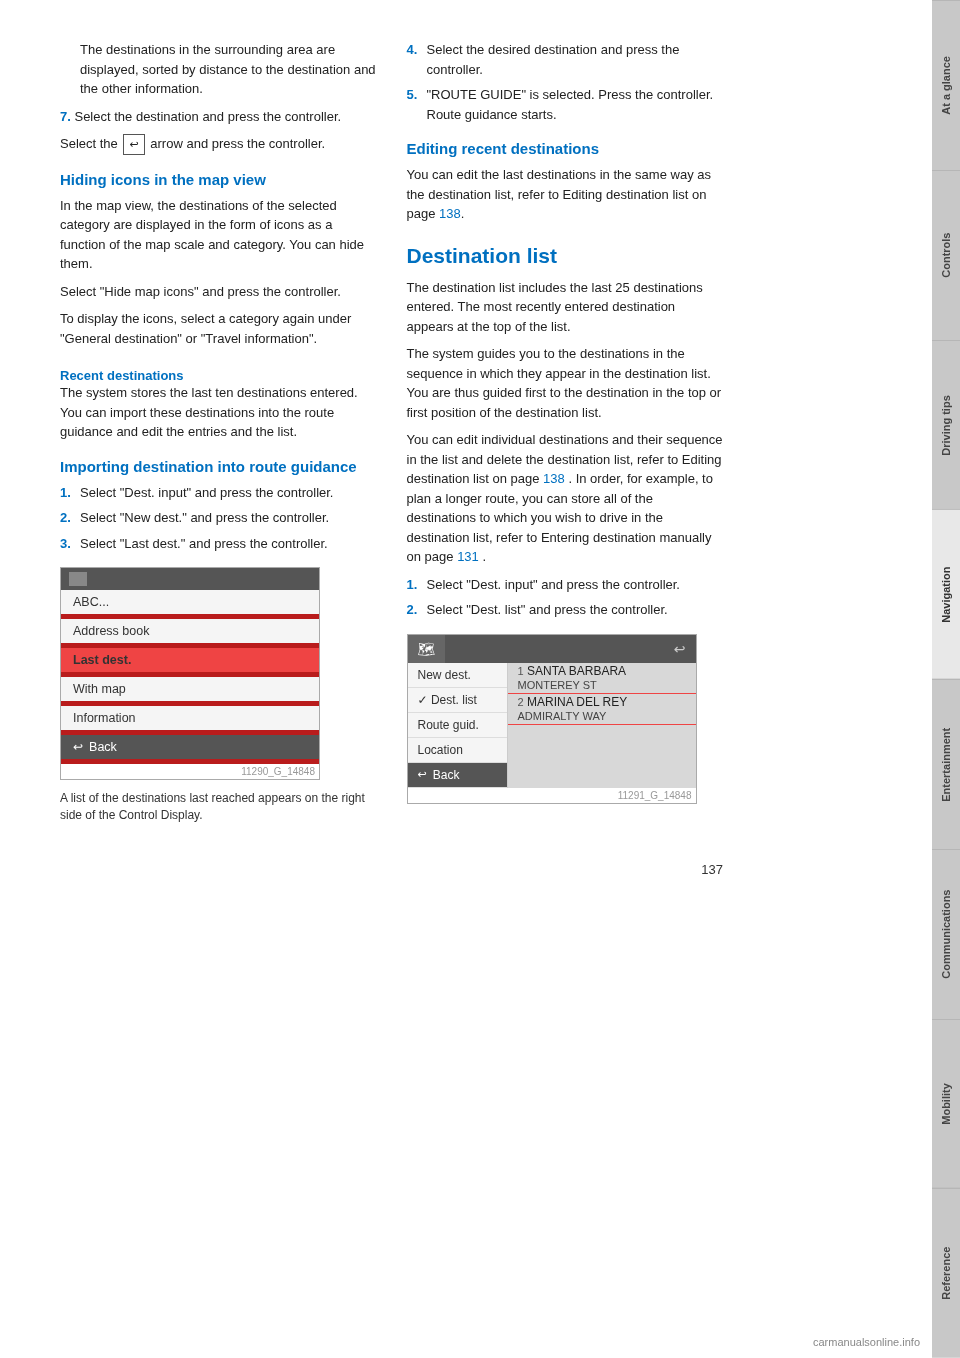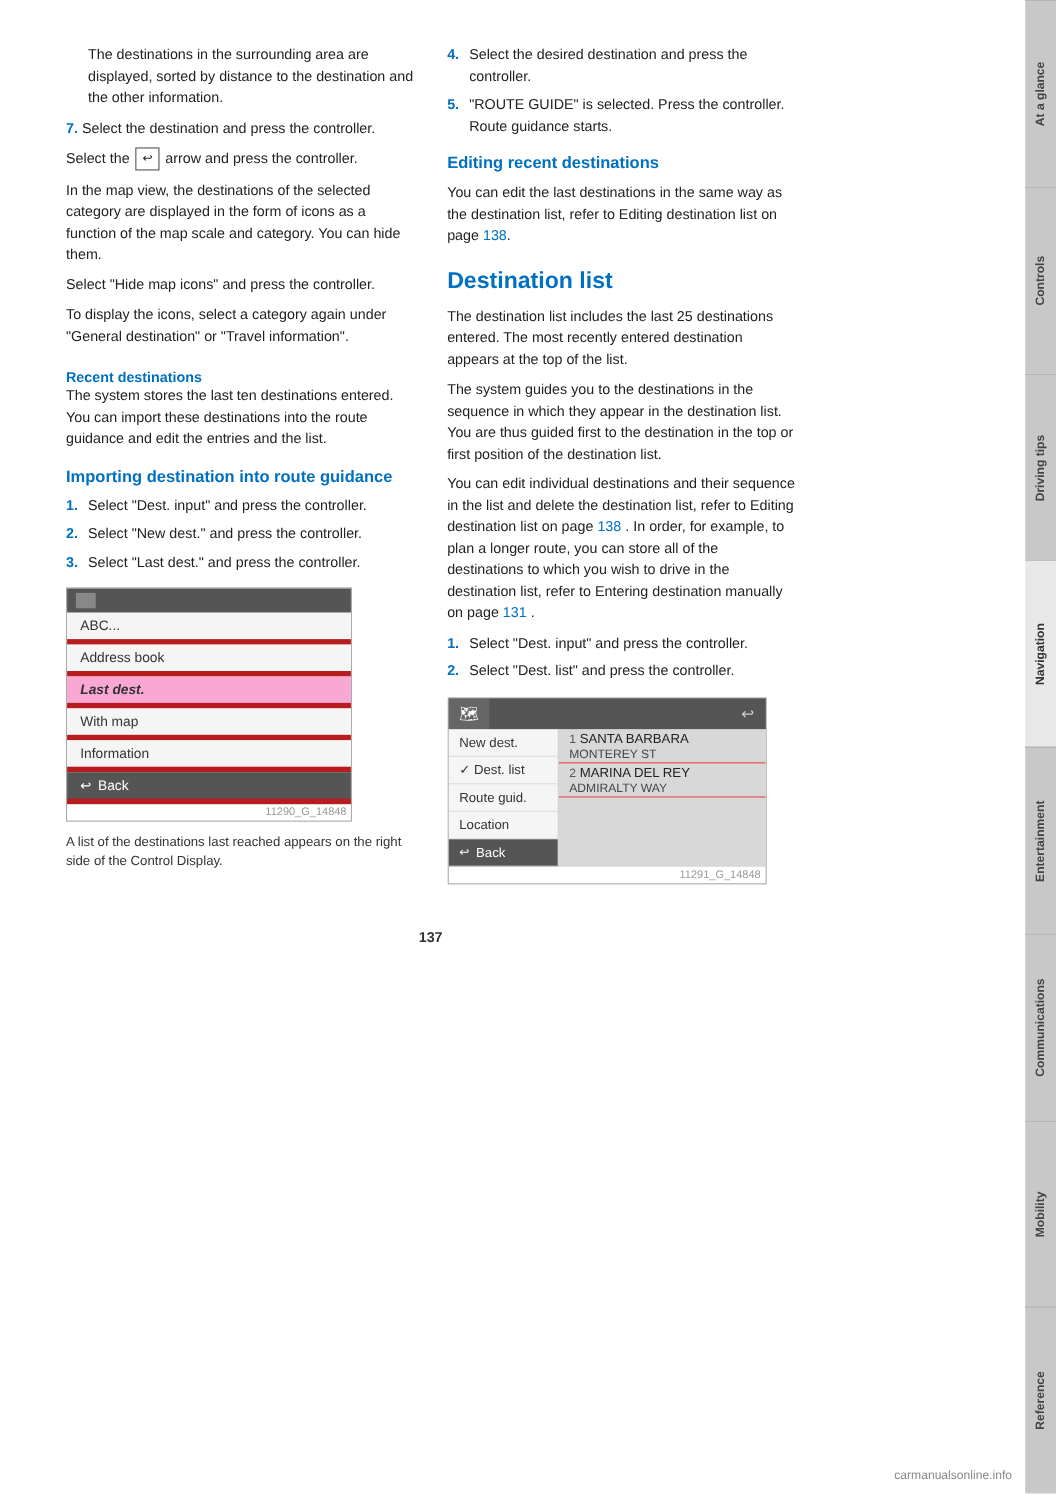--- a/index.html
+++ b/index.html
@@ -59,25 +59,24 @@
 
     
     .main-content {
       width: 753px;
       padding: 40px 30px 40px 60px;
       position: relative;
     }
 
     
     .page-number {
-      text-align: center;
+      text-align: right;
       margin-top: 30px;
       font-size: 13px;
       color: #333;
-      font-weight: bold;
     }
 
     
     .two-col {
       display: flex;
       gap: 30px;
     }
 
     .col-left {
       flex: 1;
@@ -193,23 +192,22 @@
     }
 
     .menu-item-row {
       padding: 5px 12px;
       border-bottom: 5px solid #b91c1c;
       background: #f5f5f5;
       color: #333;
     }
 
     .menu-item-row.highlighted {
-      background: #f9a8d4;
+      background: #ef4444;
       font-weight: bold;
-      font-style: italic;
     }
 
     .menu-item-row.back-row {
       background: #555;
       color: #fff;
       display: flex;
       align-items: center;
       gap: 6px;
     }
 
@@ -356,20 +354,21 @@
           <span class="num">7.</span>
           <span>Select the destination and press the controller.</span>
         </p>
 
         <p>
           <span>Select the</span>
           <span class="back-arrow">↩</span>
           <span>arrow and press the controller.</span>
         </p>
 
+        <h3 class="section-heading-blue">Hiding icons in the map view</h3>
 
         <p>In the map view, the destinations of the selected category are displayed in the form of icons as a function of the map scale and category. You can hide them.</p>
         <p>Select "Hide map icons" and press the controller.</p>
         <p>To display the icons, select a category again under "General destination" or "Travel information".</p>
 
         <h2 class="section-heading-large">Recent destinations</h2>
 
         <p>The system stores the last ten destinations entered. You can import these destinations into the route guidance and edit the entries and the list.</p>
 
         <h3 class="section-heading-blue">Importing destination into route guidance</h3>

